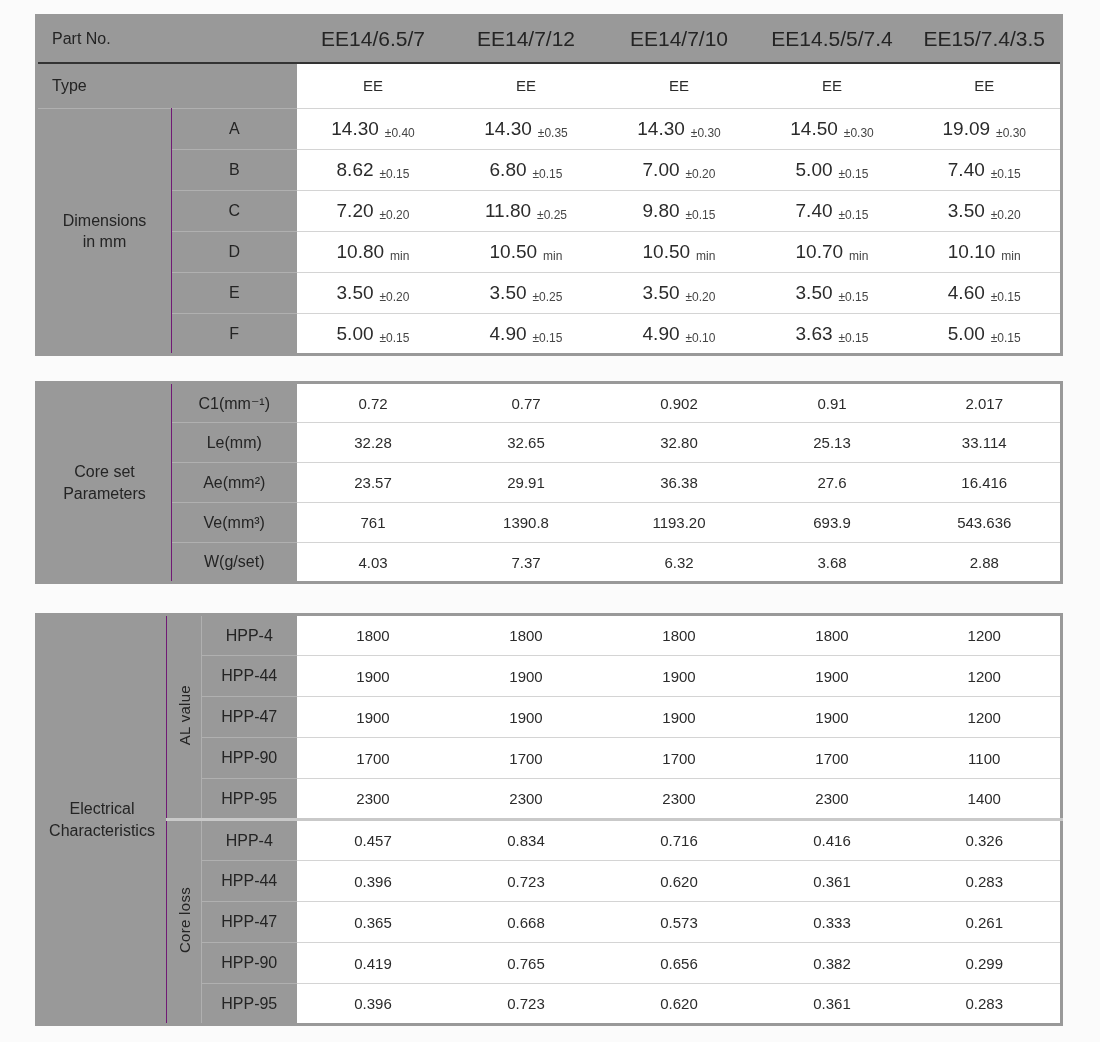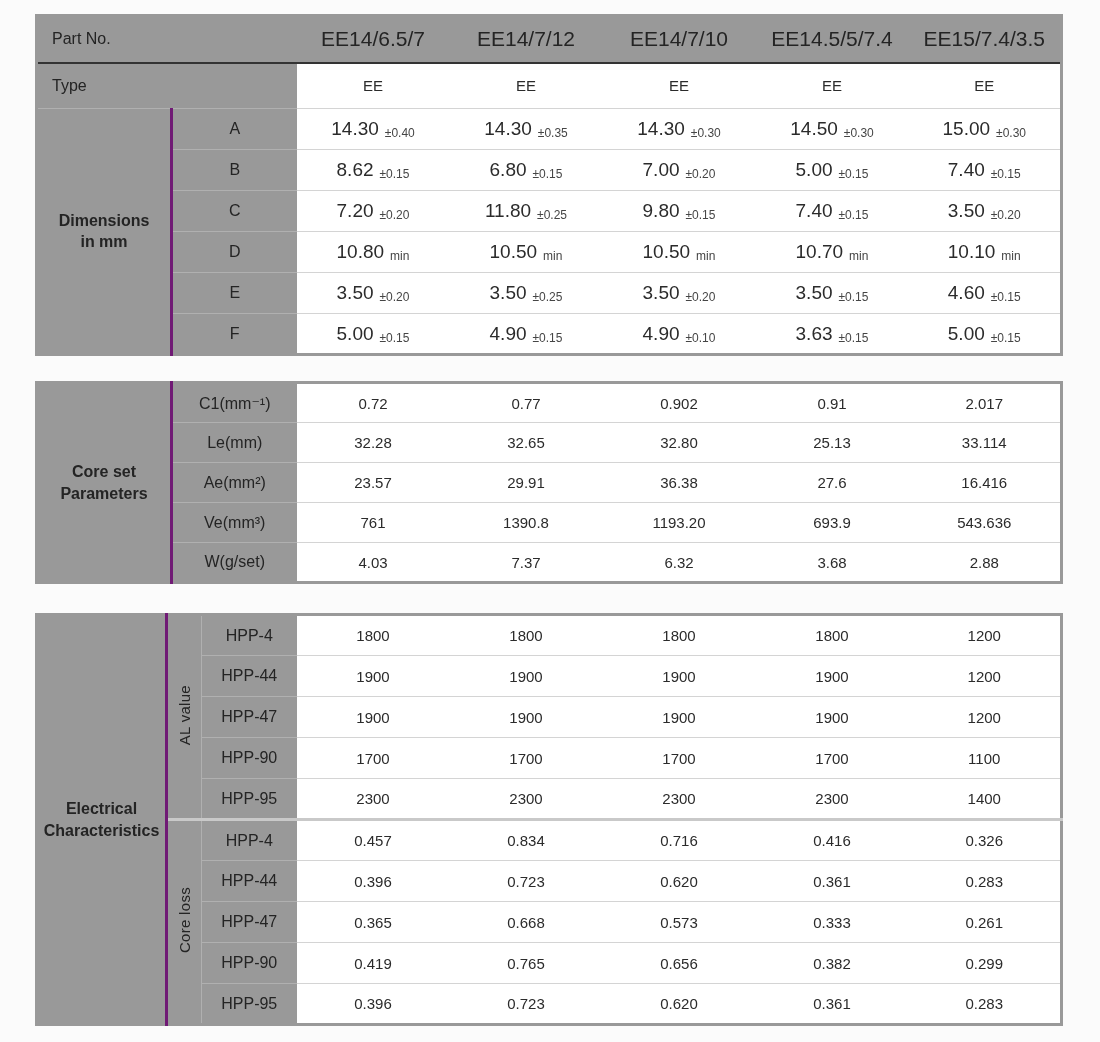--- a/index.html
+++ b/index.html
@@ -47,21 +47,21 @@
     font-size: 16px;
     margin-left: 20px;
   }
   td.w {
     background: #ffffff;
     border-top: 1px solid #d4d4d4;
   }
   td.lbl-left { text-align: left; padding-left: 14px; }
   tr.row-partno td { border-bottom: 2px solid #333333; }
 
-  td.group { border-right: 3px solid #701a75; font-weight: bold; }
+  td.group { border-right: 1px solid #701a75; }
   td.vlab  { border-left: 1px solid #b0b0b0; border-right: 1px solid #b0b0b0; }
 
   .gl { line-height: 1.32; }
 
   td.hdrv { font-size: 21px; }
 
   .main { font-size: 19px; }
   .tol {
     font-size: 12px;
     color: #454545;
@@ -115,21 +115,21 @@
     <tr class="drow">
           <td class="g group" rowspan="6">
             <div class="gl">Dimensions</div>
             <div class="gl">in mm</div>
           </td>
           <td class="g rl">A</td>
           <td class="w val"><span class="main">14.30</span><span class="tol">±0.40</span></td>
           <td class="w val"><span class="main">14.30</span><span class="tol">±0.35</span></td>
           <td class="w val"><span class="main">14.30</span><span class="tol">±0.30</span></td>
           <td class="w val"><span class="main">14.50</span><span class="tol">±0.30</span></td>
-          <td class="w val"><span class="main">15.00</span><span class="tol">±0.30</span></td>
+          <td class="w val"><span class="main">19.09</span><span class="tol">±0.30</span></td>
         </tr>
         <tr class="drow">
           <td class="g rl">B</td>
           <td class="w val"><span class="main">8.62</span><span class="tol">±0.15</span></td>
           <td class="w val"><span class="main">6.80</span><span class="tol">±0.15</span></td>
           <td class="w val"><span class="main">7.00</span><span class="tol">±0.20</span></td>
           <td class="w val"><span class="main">5.00</span><span class="tol">±0.15</span></td>
           <td class="w val"><span class="main">7.40</span><span class="tol">±0.15</span></td>
         </tr>
         <tr class="drow">

